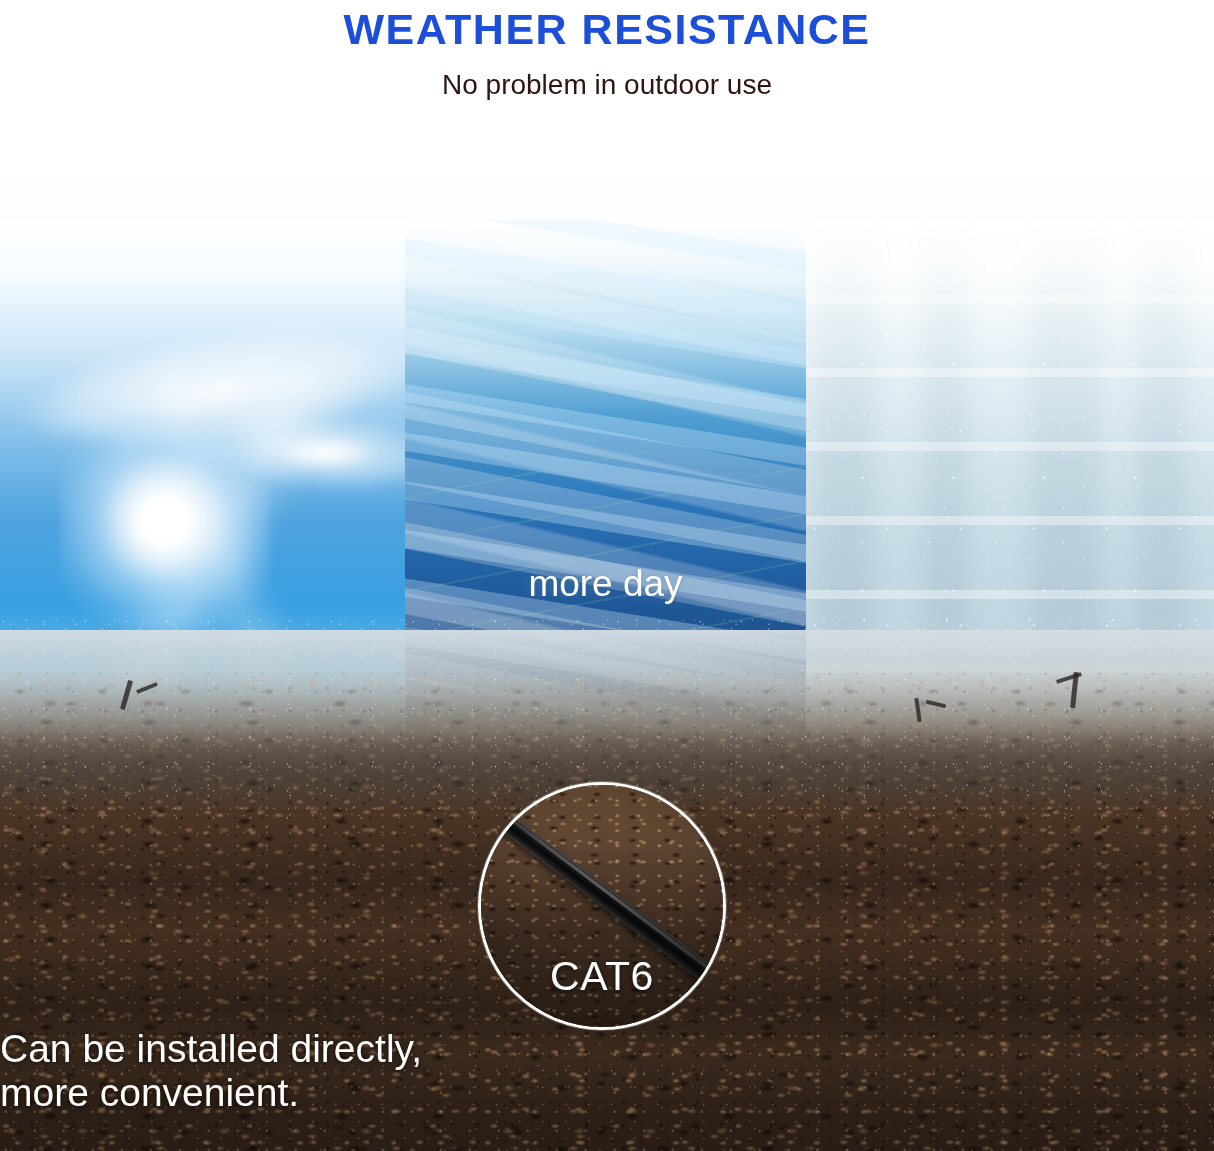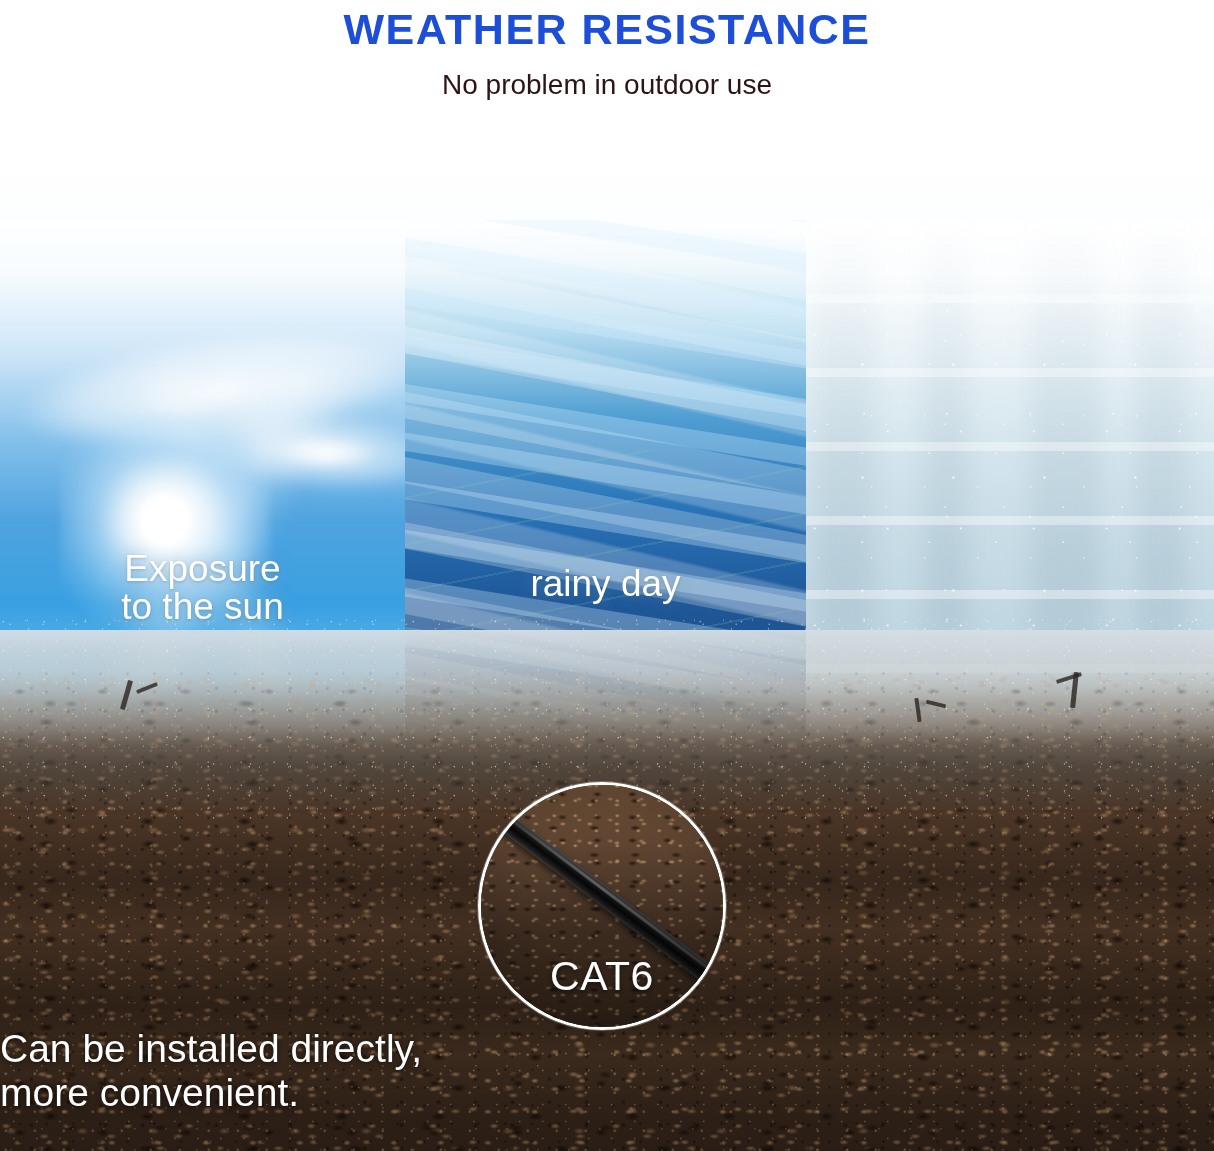--- a/index.html
+++ b/index.html
@@ -370,32 +370,30 @@
     <div class="panels">
 
       <div class="panel" id="panel-sun">
         <div class="sun-sky"></div>
         <div class="sun-cloudband"></div>
         <div class="sun-cloudband2"></div>
         <div class="sun-wisp"></div>
         <div class="sun-rays"></div>
         <div class="sun-glow"></div>
         <div class="sun-haze-bottom"></div>
-        <div class="panel-label" id="label-sun">Exposure
-to the sun</div>
       </div>
 
       <div class="panel" id="panel-rain">
         <div class="rain-sky"></div>
         <div class="rain-streaks"></div>
         <div class="rain-streaks s2"></div>
         <div class="rain-streaks s3"></div>
         <div class="rain-green"></div>
         <div class="rain-mist"></div>
-        <div class="panel-label" id="label-rain">rainy day</div>
+        <div class="panel-label" id="label-rain">more day</div>
       </div>
 
       <div class="panel" id="panel-snow">
         <div class="snow-sky"></div>
         <div class="snow-col" style="left:10px;width:58px;"></div>
         <div class="snow-col" style="left:118px;width:44px;"></div>
         <div class="snow-col" style="left:225px;width:70px;"></div>
         <div class="snow-col" style="left:330px;width:50px;"></div>
         <div class="snow-streaks"></div>
         <div class="snowflakes"></div>

